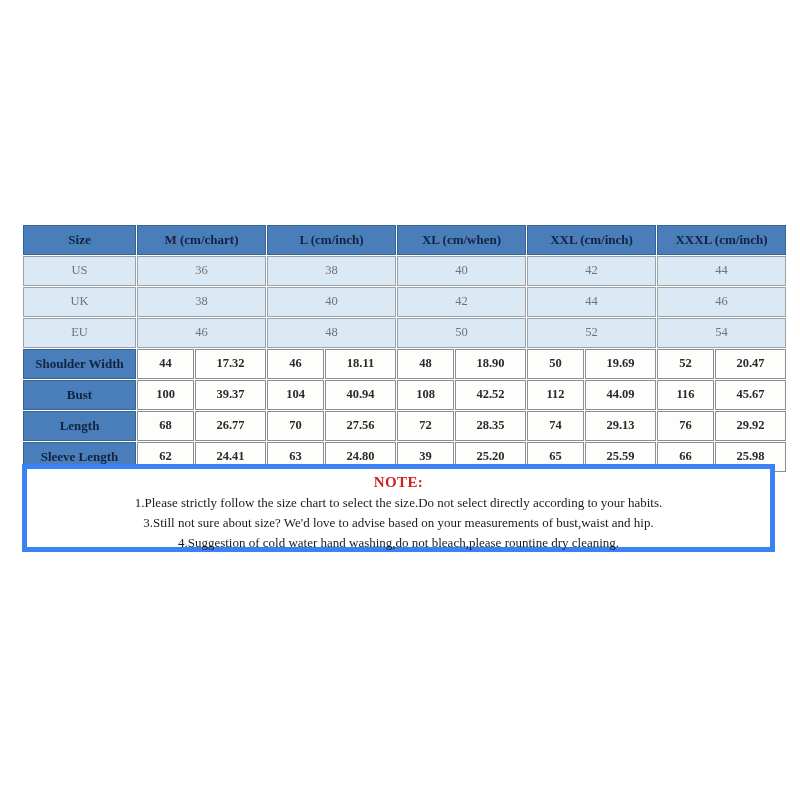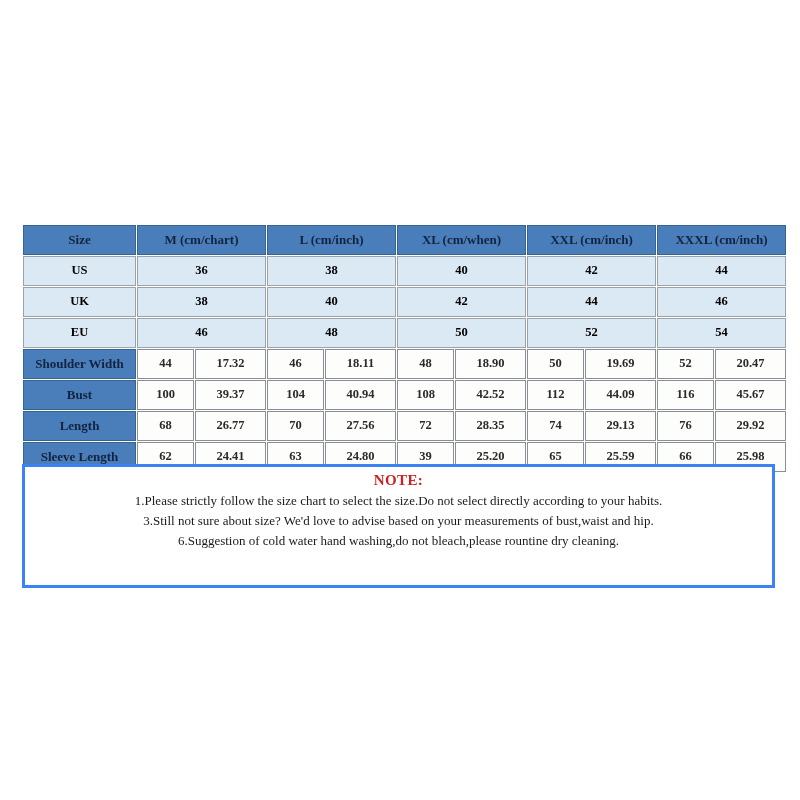--- a/index.html
+++ b/index.html
@@ -56,42 +56,42 @@
   }
   #size-table td.lbl-blue {
     background: #4a7ebb;
     color: #12233f;
     font-weight: bold;
     font-size: 13px;
     border-color: #35658f;
   }
   #size-table td.lightblue {
     background: #dbe9f5;
-    color: #000000;
-    font-weight: bold;
+    color: #737373;
+    font-weight: normal;
     border-color: #9aa2aa;
   }
   #size-table td.num {
     background: #fdfdfb;
     color: #2a2a2a;
     font-weight: bold;
     font-size: 12.5px;
   }
   #size-table td.lblcell {
     width: 113px;
   }
 
   
   #note-box {
     position: absolute;
     left: 22px;
     top: 464px;
     width: 753px;
-    height: 124px;
-    border: 3px solid #3b82f6;
+    height: 88px;
+    border: 5px solid #3b82f6;
     background: #ffffff;
     box-sizing: border-box;
     padding-top: 3px;
   }
   #note-title {
     text-align: center;
     color: #cc2222;
     font-weight: bold;
     font-size: 15px;
     letter-spacing: 0.4px;
@@ -210,16 +210,16 @@
           <td class="num">66</td>
           <td class="num">25.98</td>
         </tr>
       </tbody>
   </table>
 
   <div id="note-box">
     <div id="note-title">NOTE:</div>
     <div class="note-line">1.Please strictly follow the size chart to select the size.Do not select directly according to your habits.</div>
     <div class="note-line">3.Still not sure about size? We'd love to advise based on your measurements of bust,waist and hip.</div>
-    <div class="note-line">6.Suggestion of cold water hand washing,do not bleach,please rountine dry cleaning.</div>
+    <div class="note-line">4.Suggestion of cold water hand washing,do not bleach,please rountine dry cleaning.</div>
   </div>
 
 </div>
 
 </body></html>

